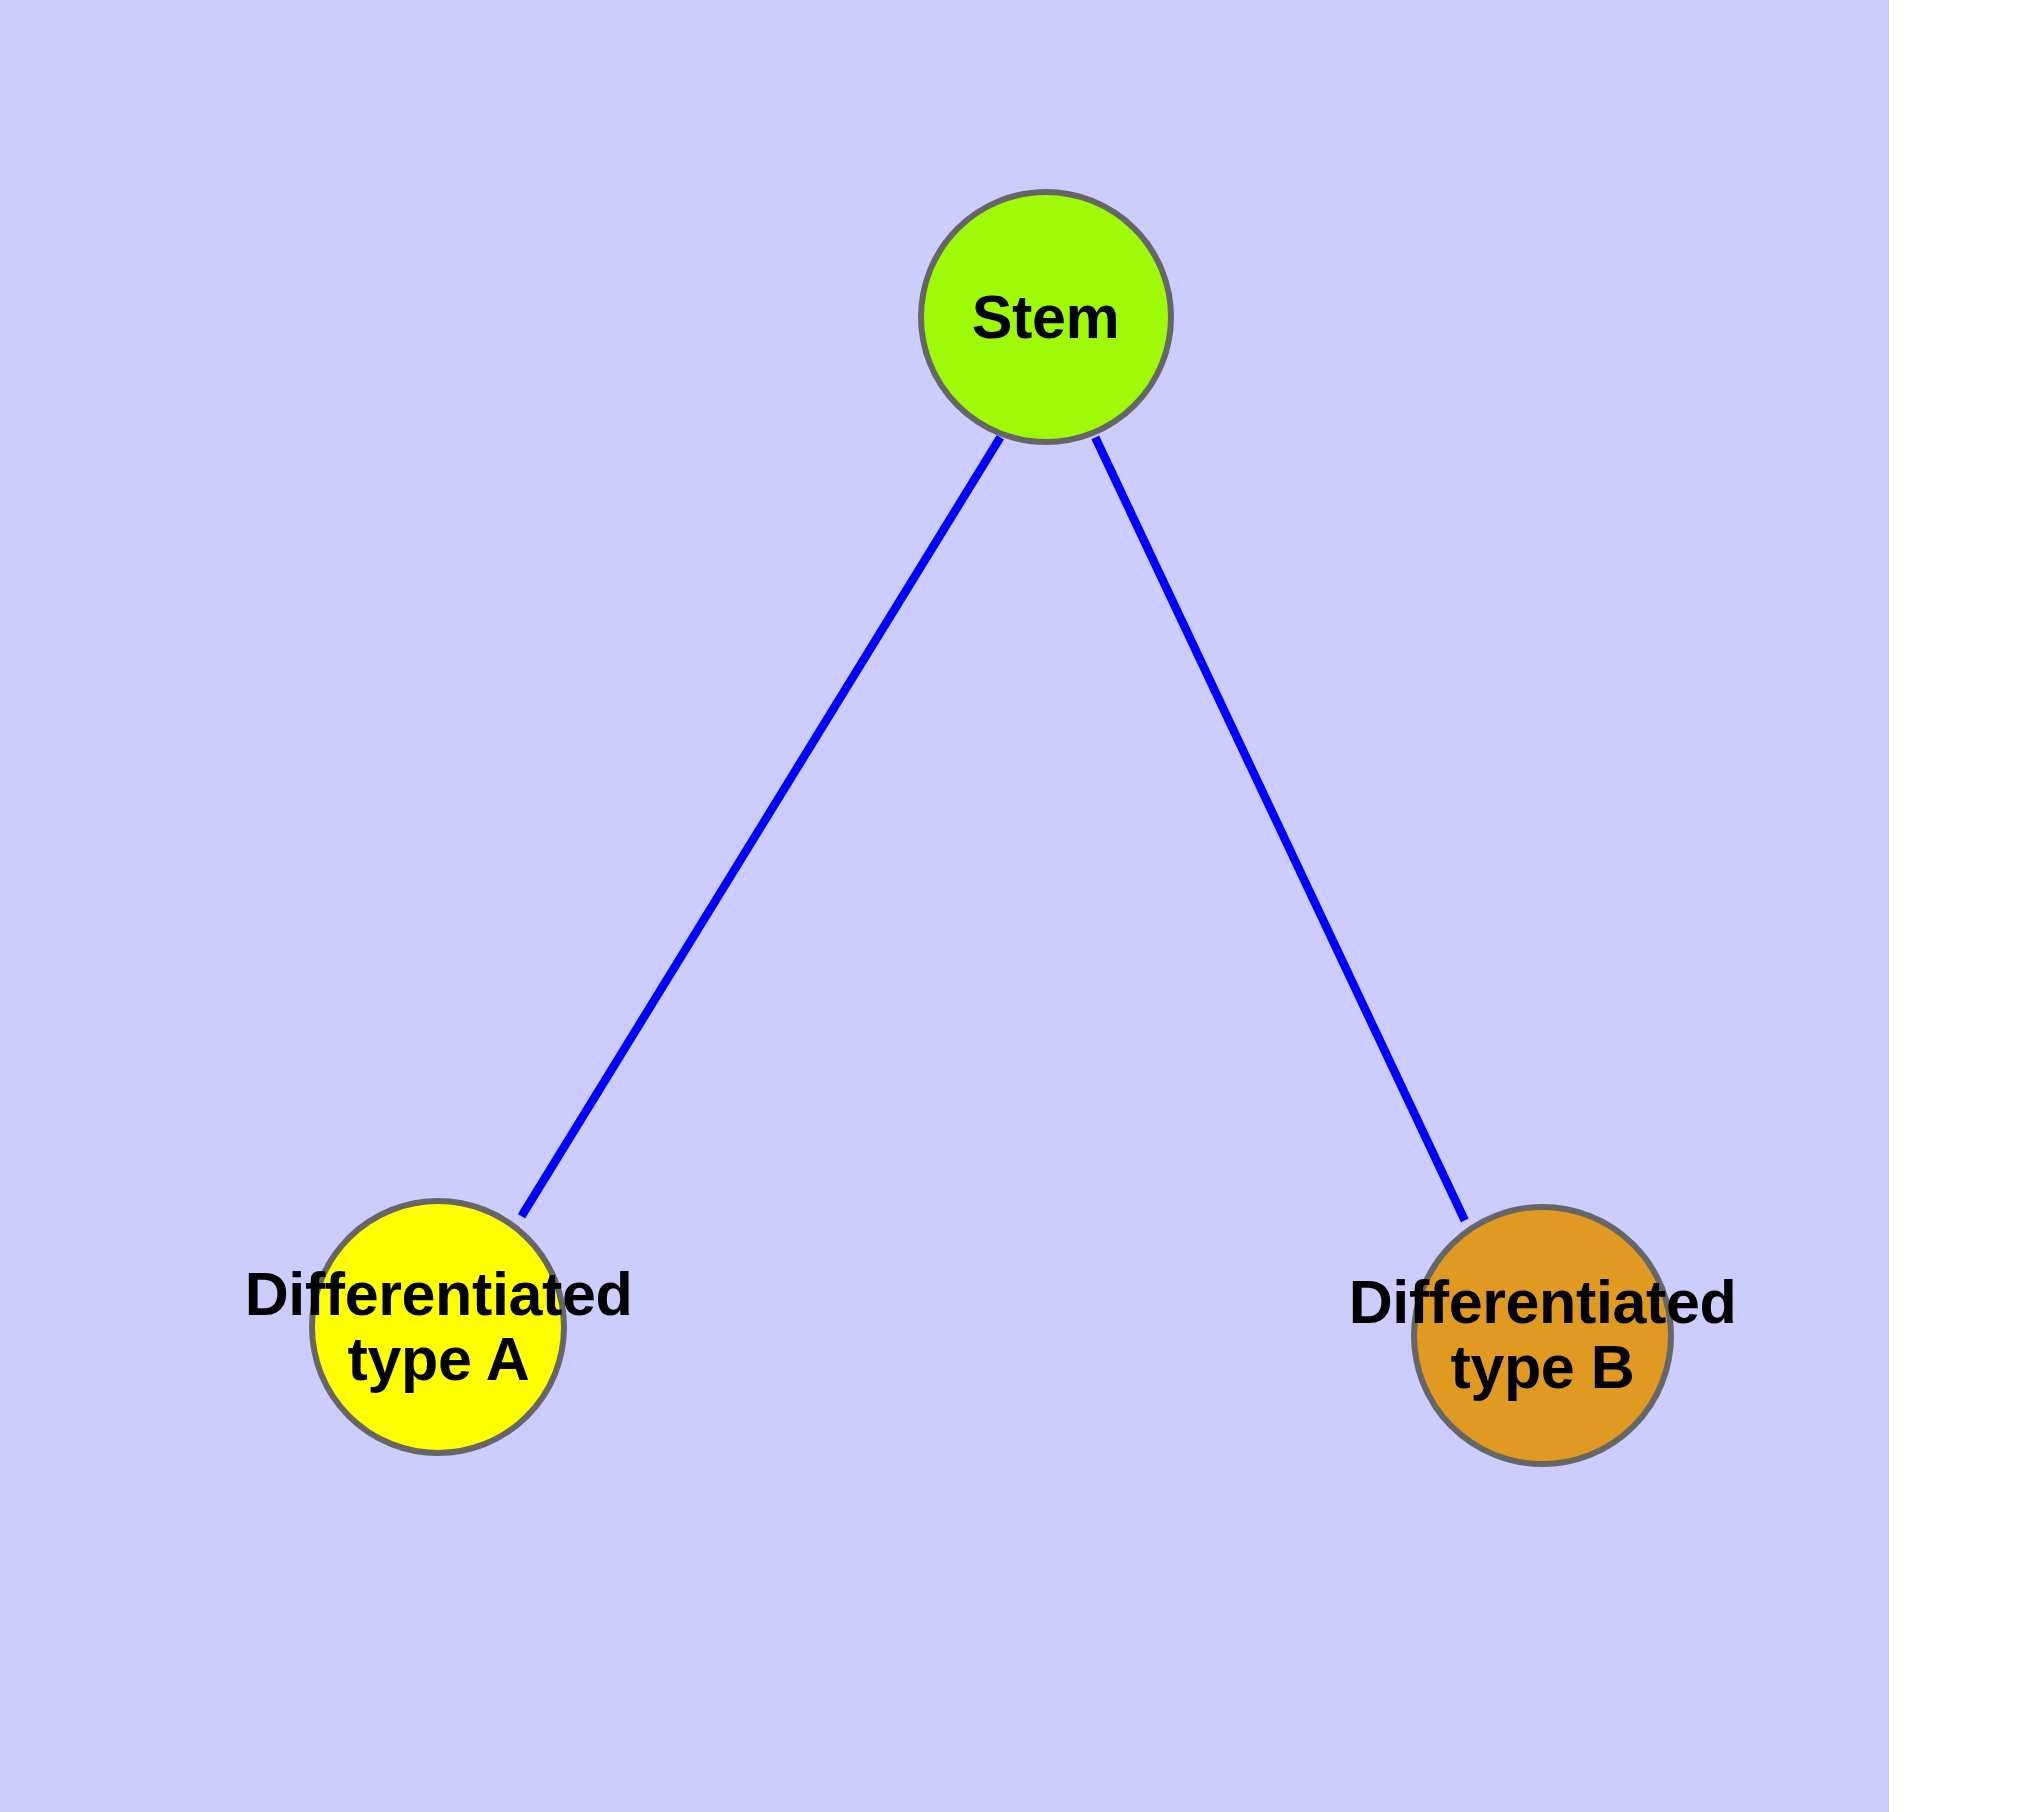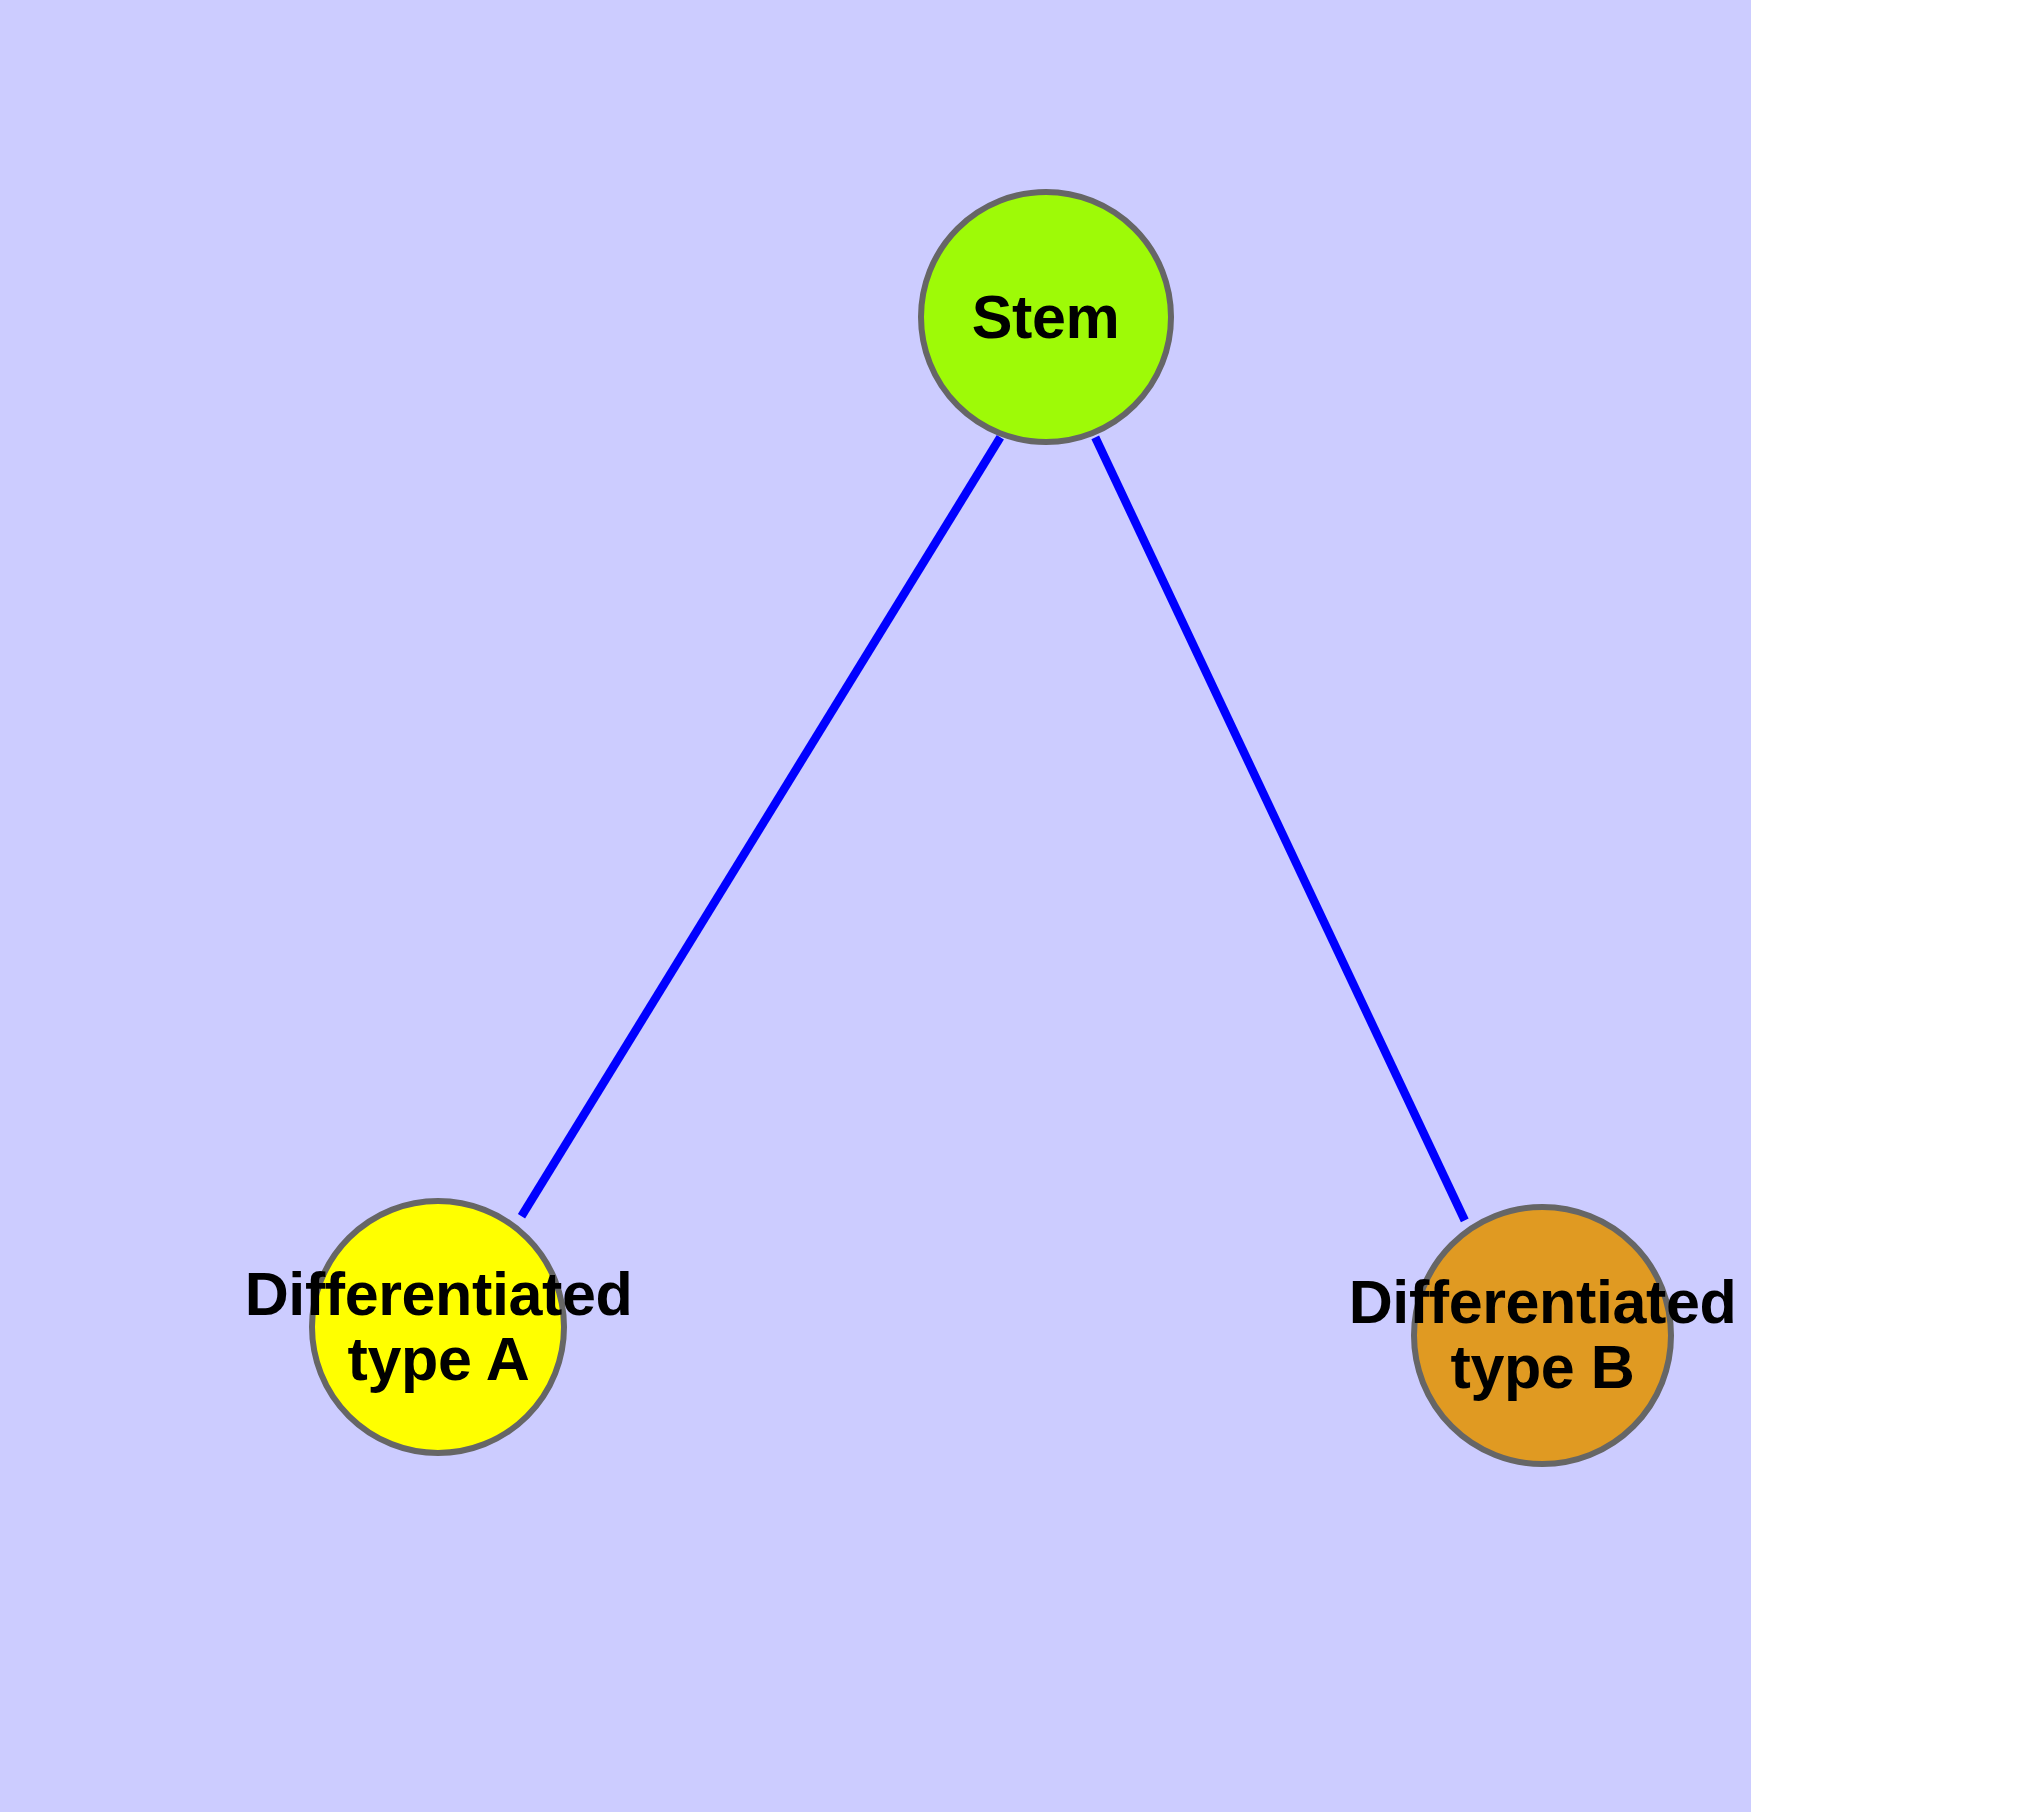--- a/index.html
+++ b/index.html
@@ -8,21 +8,21 @@
     padding: 0;
   }
   body {
     width: 2021px;
     height: 1812px;
     overflow: hidden;
     font-family: "Liberation Sans", sans-serif;
   }
   #graph-canvas {
     position: relative;
-    width: 1751px;
+    width: 1889px;
     height: 1812px;
     background: #ccccff;
   }
   #edge-layer {
     position: absolute;
     left: 0;
     top: 0;
     width: 2021px;
     height: 1812px;
     z-index: 1;

